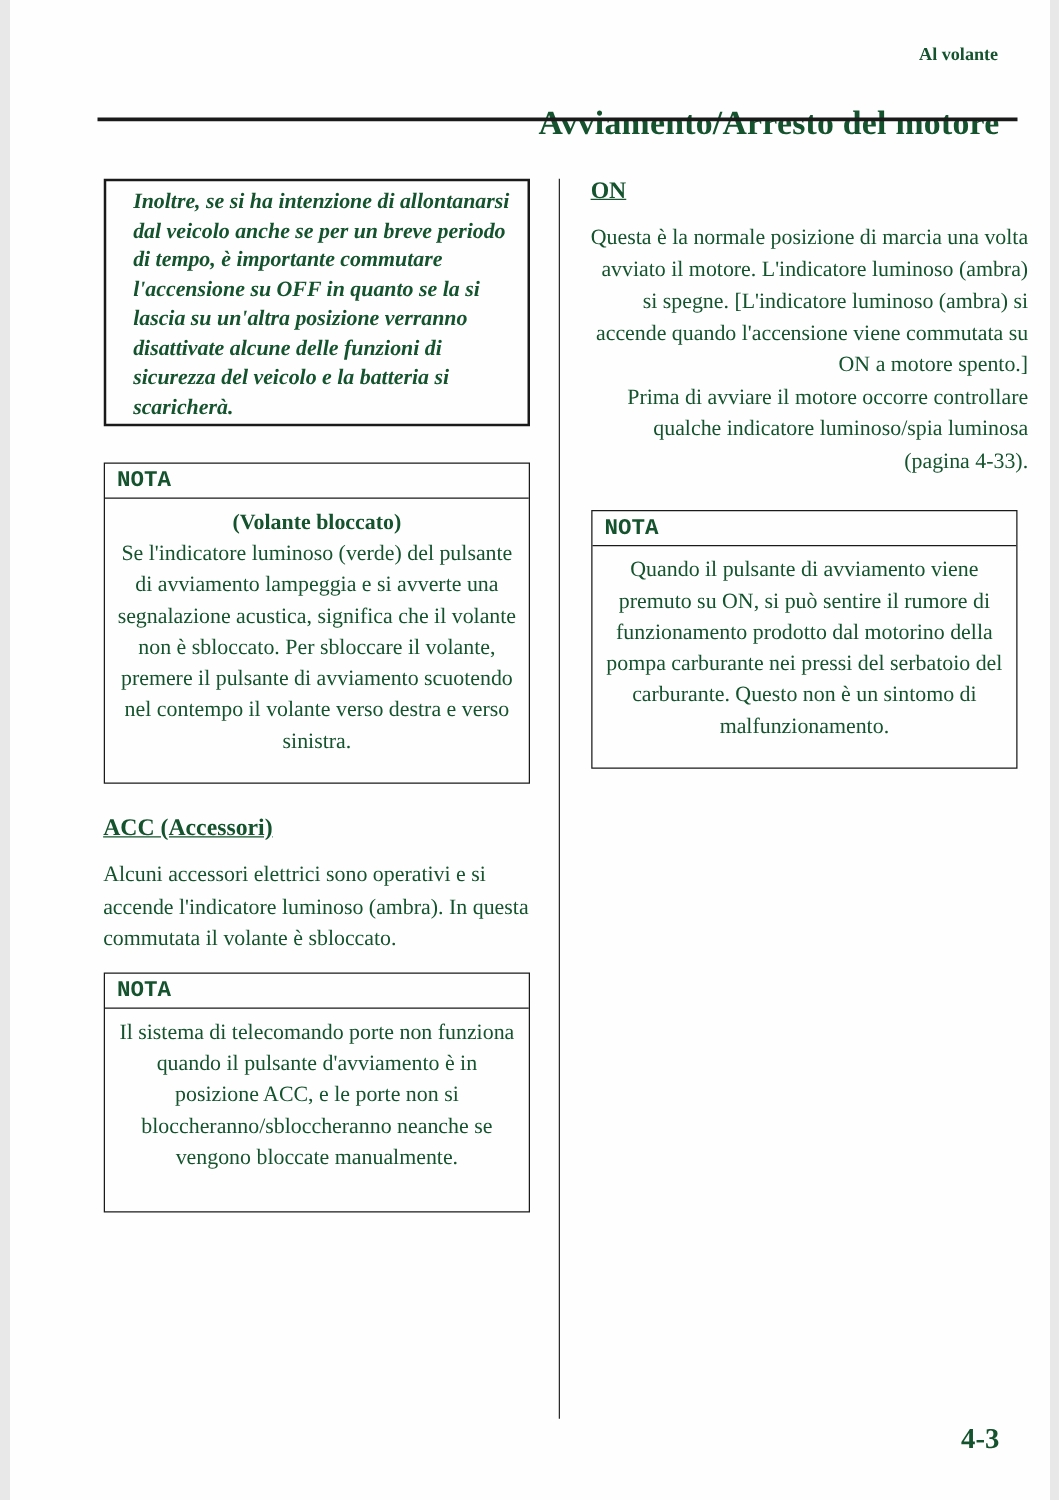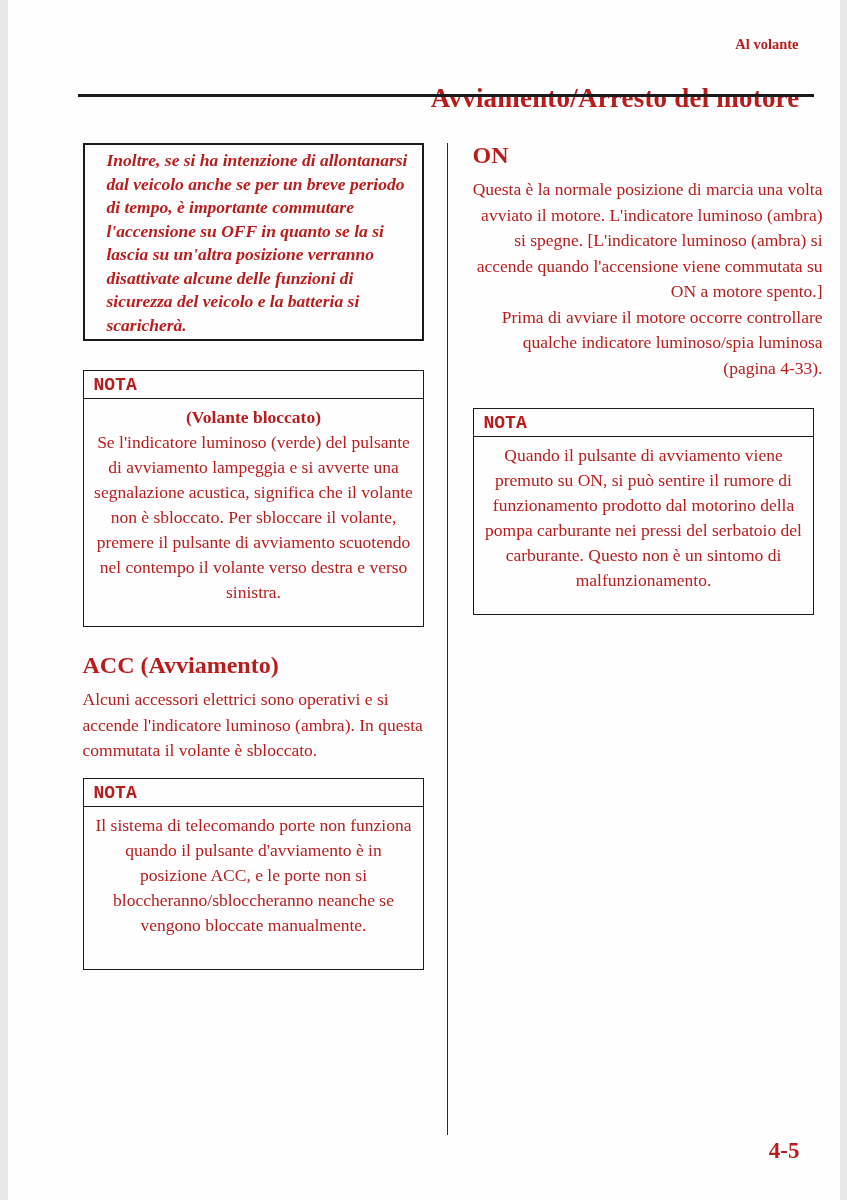--- a/index.html
+++ b/index.html
@@ -3,21 +3,21 @@
 <meta charset="utf-8">
 <style>
   html, body { margin: 0; padding: 0; background: #e8e8e8; }
   .page {
     position: relative;
     width: 832px;
     height: 1200px;
     margin: 0 auto;
     background: #fefefe;
     font-family: "Liberation Serif", serif;
-    color: #b91c1c;
+    color: #14532d;
     overflow: hidden;
   }
   .header-eyebrow {
     position: absolute;
     top: 36px;
     right: 41px;
     font-weight: bold;
     font-size: 14.5px;
   }
   .header-title {
@@ -78,21 +78,22 @@
     line-height: 25px;
     text-align: center;
   }
   .nota1 { left: 75px; top: 370px; width: 341px; height: 257px; }
   .nota2 { left: 75px; top: 778px; width: 341px; height: 192px; }
   .nota3 { left: 465px; top: 408px; width: 341px; height: 207px; }
   .sub-bold { font-weight: bold; }
   .section-heading {
     position: absolute;
     font-weight: bold;
-    font-size: 24px;
+    font-size: 19px;
+    text-decoration: underline;
   }
   .acc-heading { left: 75px; top: 652px; }
   .on-heading  { left: 465px; top: 142px; }
   .body-para {
     position: absolute;
     font-size: 17.5px;
     line-height: 25.5px;
   }
   .acc-para { left: 75px; top: 687px; width: 350px; }
   .on-para  { left: 465px; top: 177px; width: 350px; }
@@ -119,34 +120,34 @@
   <div class="warning-box">Inoltre, se si ha intenzione di allontanarsi dal veicolo anche se per un breve periodo di tempo, è importante commutare l'accensione su OFF in quanto se la si lascia su un'altra posizione verranno disattivate alcune delle funzioni di sicurezza del veicolo e la batteria si scaricherà.</div>
 
   <div class="nota-box nota1">
     <div class="nota-header">NOTA</div>
     <div class="nota-body">
       <span class="sub-bold">(Volante bloccato)</span><br>
       <span>Se l'indicatore luminoso (verde) del pulsante di avviamento lampeggia e si avverte una segnalazione acustica, significa che il volante non è sbloccato. Per sbloccare il volante, premere il pulsante di avviamento scuotendo nel contempo il volante verso destra e verso sinistra.</span>
     </div>
   </div>
 
-  <div class="section-heading acc-heading">ACC (Avviamento)</div>
+  <div class="section-heading acc-heading">ACC (Accessori)</div>
   <div class="body-para acc-para">Alcuni accessori elettrici sono operativi e si accende l'indicatore luminoso (ambra). In questa commutata il volante è sbloccato.</div>
 
   <div class="nota-box nota2">
     <div class="nota-header">NOTA</div>
     <div class="nota-body">Il sistema di telecomando porte non funziona quando il pulsante d'avviamento è in posizione ACC, e le porte non si bloccheranno/sbloccheranno neanche se vengono bloccate manualmente.</div>
   </div>
 
   <div class="section-heading on-heading">ON</div>
   <div class="body-para on-para">
     <div class="para-block">Questa è la normale posizione di marcia una volta avviato il motore. L'indicatore luminoso (ambra) si spegne. [L'indicatore luminoso (ambra) si accende quando l'accensione viene commutata su ON a motore spento.]</div>
     <div class="para-block">Prima di avviare il motore occorre controllare qualche indicatore luminoso/spia luminosa (pagina 4-33).</div>
   </div>
 
   <div class="nota-box nota3">
     <div class="nota-header">NOTA</div>
     <div class="nota-body">Quando il pulsante di avviamento viene premuto su ON, si può sentire il rumore di funzionamento prodotto dal motorino della pompa carburante nei pressi del serbatoio del carburante. Questo non è un sintomo di malfunzionamento.</div>
   </div>
 
-  <div class="page-number">4-5</div>
+  <div class="page-number">4-3</div>
 
 </div>
 
 </body></html>

